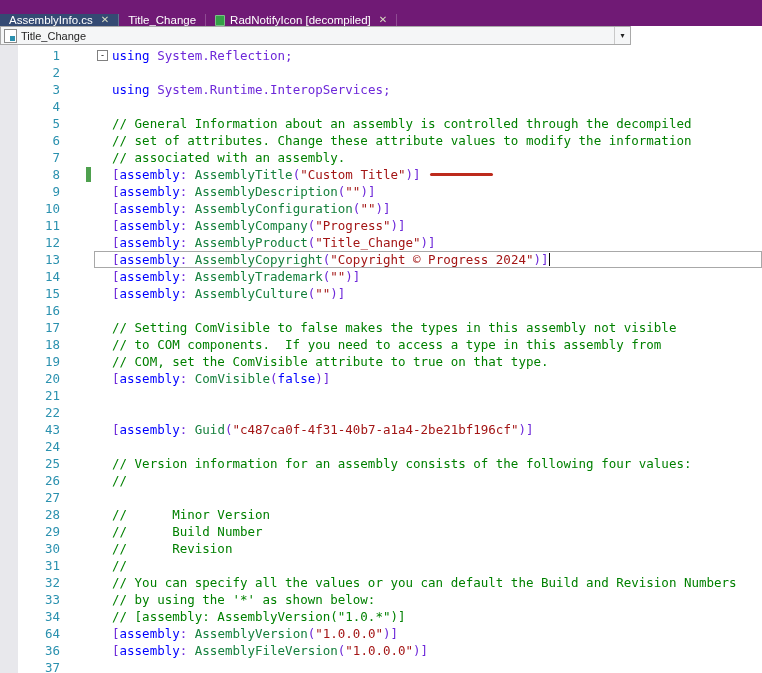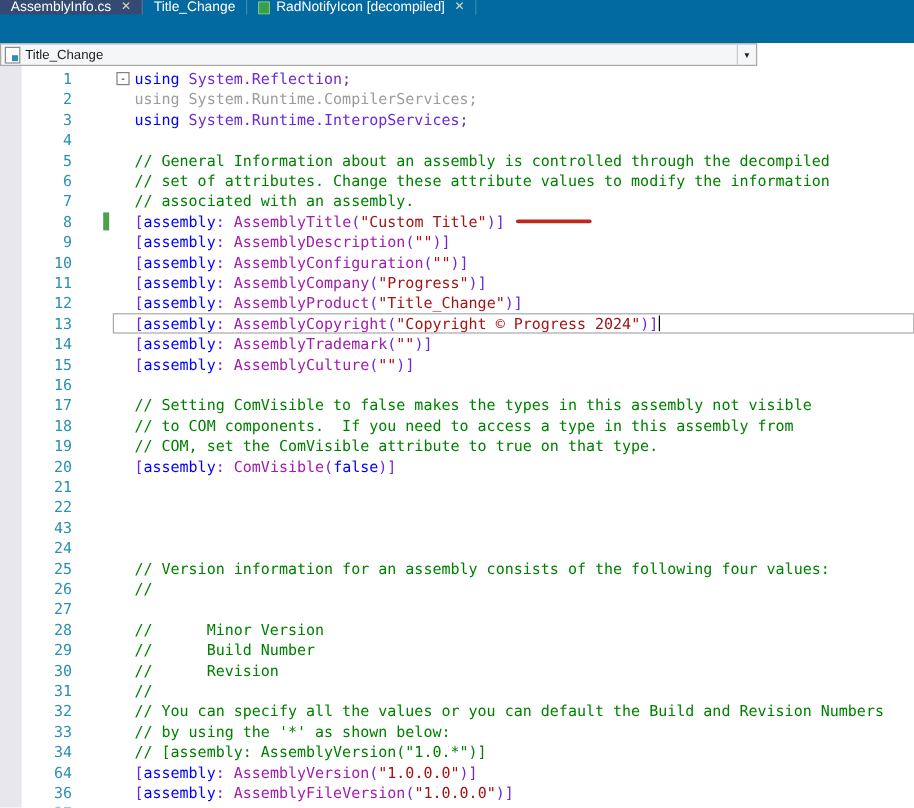--- a/index.html
+++ b/index.html
@@ -1,20 +1,20 @@
 <!DOCTYPE html>
 <html><head>
 <meta charset="utf-8">
 <style>
   html,body{margin:0;padding:0;background:#fff;}
   .window{width:762px;height:673px;overflow:hidden;position:relative;
           font-family:"Liberation Sans",sans-serif;box-sizing:border-box;}
 
   
-  .tabstrip{height:36px;background:#0369a1;display:flex;align-items:flex-start;
+  .tabstrip{height:26px;background:#701a75;display:flex;align-items:flex-end;
             color:#fff;font-size:11.5px;}
   .tab{display:flex;align-items:center;gap:5px;padding:0 9px;
        border-right:1px solid rgba(255,255,255,.22);cursor:default;white-space:nowrap;}
   .tab.active{background:#344a73;}
   .tab-label{color:#fff;}
   .tab-close{color:#d9ddc2;font-size:10px;margin-left:3px;line-height:10px;}
   .doc-icon{width:10px;height:11px;background:#35a047;flex:none;border-radius:1px;
             box-shadow:inset 0 0 0 1px rgba(255,255,255,.35);}
 
   
@@ -43,21 +43,21 @@
                     background:#4ea04e;}
   .linebody{flex:1;position:relative;padding-left:18px;box-sizing:border-box;white-space:pre;}
   .current .linebody{outline:1px solid #a8a8a8;outline-offset:-1px;}
   .fold{position:absolute;left:3px;top:3px;width:9px;height:9px;border:1px solid #808080;
         background:#fff;font-size:9px;line-height:8px;text-align:center;color:#000;
         font-family:"Liberation Sans",sans-serif;}
   .tk-k{color:#0000ff;}
   .tk-d{color:#6d28d9;}
   .tk-g{color:#9c9c9c;}
   .tk-c{color:#008000;}
-  .tk-t{color:#a21caf;}
+  .tk-t{color:#15803d;}
   .tk-s{color:#a31515;}
   .tk-csq{color:#008000;text-decoration:underline wavy #ff0000 1px;text-underline-offset:3px;}
   .caret{display:inline-block;width:1.5px;height:13px;background:#000;vertical-align:-2px;}
   .red-annot{display:inline-block;width:63px;height:3px;background:#bd2a1c;margin-left:9px;
              vertical-align:3px;border-radius:2px;}
 
   .hscrollbar{height:5px;background:#e6e6ea;border-top:1px solid #d0d0d4;box-sizing:border-box;}
 </style>
 </head>
 <body>
@@ -83,42 +83,42 @@
     <div class="combo">
       <span class="cs-icon"></span>
       <span class="combo-label">Title_Change</span>
       <span class="combo-btn">▾</span>
     </div>
   </div>
 
   <div class="editor">
     <div id="code-lines">
         <div class="code-row"><div class="gutter-num">1</div><div class="chg"></div><div class="linebody"><span class="fold">-</span><span class="tk-k">using</span><span class="tk-d"> System.Reflection;</span></div></div>
-        <div class="code-row"><div class="gutter-num">2</div><div class="chg"></div><div class="linebody"><span class="tk-g">using System.Runtime.CompilerServices;</span></div></div>
+        <div class="code-row"><div class="gutter-num">2</div><div class="chg"></div></div>
         <div class="code-row"><div class="gutter-num">3</div><div class="chg"></div><div class="linebody"><span class="tk-k">using</span><span class="tk-d"> System.Runtime.InteropServices;</span></div></div>
         <div class="code-row"><div class="gutter-num">4</div><div class="chg"></div><div class="linebody"></div></div>
         <div class="code-row"><div class="gutter-num">5</div><div class="chg"></div><div class="linebody"><span class="tk-c">// General Information about an assembly is controlled through the decompiled</span></div></div>
         <div class="code-row"><div class="gutter-num">6</div><div class="chg"></div><div class="linebody"><span class="tk-c">// set of attributes. Change these attribute values to modify the information</span></div></div>
         <div class="code-row"><div class="gutter-num">7</div><div class="chg"></div><div class="linebody"><span class="tk-c">// associated with an assembly.</span></div></div>
         <div class="code-row"><div class="gutter-num">8</div><div class="chg green"></div><div class="linebody"><span class="tk-d">[</span><span class="tk-k">assembly</span><span class="tk-d">: </span><span class="tk-t">AssemblyTitle</span><span class="tk-d">(</span><span class="tk-s">"Custom Title"</span><span class="tk-d">)]</span><span class="red-annot"></span></div></div>
         <div class="code-row"><div class="gutter-num">9</div><div class="chg"></div><div class="linebody"><span class="tk-d">[</span><span class="tk-k">assembly</span><span class="tk-d">: </span><span class="tk-t">AssemblyDescription</span><span class="tk-d">(</span><span class="tk-s">""</span><span class="tk-d">)]</span></div></div>
         <div class="code-row"><div class="gutter-num">10</div><div class="chg"></div><div class="linebody"><span class="tk-d">[</span><span class="tk-k">assembly</span><span class="tk-d">: </span><span class="tk-t">AssemblyConfiguration</span><span class="tk-d">(</span><span class="tk-s">""</span><span class="tk-d">)]</span></div></div>
         <div class="code-row"><div class="gutter-num">11</div><div class="chg"></div><div class="linebody"><span class="tk-d">[</span><span class="tk-k">assembly</span><span class="tk-d">: </span><span class="tk-t">AssemblyCompany</span><span class="tk-d">(</span><span class="tk-s">"Progress"</span><span class="tk-d">)]</span></div></div>
         <div class="code-row"><div class="gutter-num">12</div><div class="chg"></div><div class="linebody"><span class="tk-d">[</span><span class="tk-k">assembly</span><span class="tk-d">: </span><span class="tk-t">AssemblyProduct</span><span class="tk-d">(</span><span class="tk-s">"Title_Change"</span><span class="tk-d">)]</span></div></div>
         <div class="code-row current"><div class="gutter-num">13</div><div class="chg"></div><div class="linebody"><span class="tk-d">[</span><span class="tk-k">assembly</span><span class="tk-d">: </span><span class="tk-t">AssemblyCopyright</span><span class="tk-d">(</span><span class="tk-s">"Copyright © Progress 2024"</span><span class="tk-d">)]</span><span class="caret"></span></div></div>
         <div class="code-row"><div class="gutter-num">14</div><div class="chg"></div><div class="linebody"><span class="tk-d">[</span><span class="tk-k">assembly</span><span class="tk-d">: </span><span class="tk-t">AssemblyTrademark</span><span class="tk-d">(</span><span class="tk-s">""</span><span class="tk-d">)]</span></div></div>
         <div class="code-row"><div class="gutter-num">15</div><div class="chg"></div><div class="linebody"><span class="tk-d">[</span><span class="tk-k">assembly</span><span class="tk-d">: </span><span class="tk-t">AssemblyCulture</span><span class="tk-d">(</span><span class="tk-s">""</span><span class="tk-d">)]</span></div></div>
         <div class="code-row"><div class="gutter-num">16</div><div class="chg"></div><div class="linebody"></div></div>
         <div class="code-row"><div class="gutter-num">17</div><div class="chg"></div><div class="linebody"><span class="tk-c">// Setting ComVisible to false makes the types in this assembly not visible</span></div></div>
         <div class="code-row"><div class="gutter-num">18</div><div class="chg"></div><div class="linebody"><span class="tk-c">// to COM components.  If you need to access a type in this assembly from</span></div></div>
         <div class="code-row"><div class="gutter-num">19</div><div class="chg"></div><div class="linebody"><span class="tk-c">// COM, set the ComVisible attribute to true on that type.</span></div></div>
         <div class="code-row"><div class="gutter-num">20</div><div class="chg"></div><div class="linebody"><span class="tk-d">[</span><span class="tk-k">assembly</span><span class="tk-d">: </span><span class="tk-t">ComVisible</span><span class="tk-d">(</span><span class="tk-k">false</span><span class="tk-d">)]</span></div></div>
         <div class="code-row"><div class="gutter-num">21</div><div class="chg"></div><div class="linebody"></div></div>
         <div class="code-row"><div class="gutter-num">22</div><div class="chg"></div></div>
-        <div class="code-row"><div class="gutter-num">43</div><div class="chg"></div></div>
+        <div class="code-row"><div class="gutter-num">43</div><div class="chg"></div><div class="linebody"><span class="tk-d">[</span><span class="tk-k">assembly</span><span class="tk-d">: </span><span class="tk-t">Guid</span><span class="tk-d">(</span><span class="tk-s">"c487ca0f-4f31-40b7-a1a4-2be21bf196cf"</span><span class="tk-d">)]</span></div></div>
         <div class="code-row"><div class="gutter-num">24</div><div class="chg"></div><div class="linebody"></div></div>
         <div class="code-row"><div class="gutter-num">25</div><div class="chg"></div><div class="linebody"><span class="tk-c">// Version information for an assembly consists of the following four values:</span></div></div>
         <div class="code-row"><div class="gutter-num">26</div><div class="chg"></div><div class="linebody"><span class="tk-c">//</span></div></div>
         <div class="code-row"><div class="gutter-num">27</div><div class="chg"></div></div>
         <div class="code-row"><div class="gutter-num">28</div><div class="chg"></div><div class="linebody"><span class="tk-c">//      Minor Version</span></div></div>
         <div class="code-row"><div class="gutter-num">29</div><div class="chg"></div><div class="linebody"><span class="tk-c">//      Build Number</span></div></div>
         <div class="code-row"><div class="gutter-num">30</div><div class="chg"></div><div class="linebody"><span class="tk-c">//      Revision</span></div></div>
         <div class="code-row"><div class="gutter-num">31</div><div class="chg"></div><div class="linebody"><span class="tk-c">//</span></div></div>
         <div class="code-row"><div class="gutter-num">32</div><div class="chg"></div><div class="linebody"><span class="tk-c">// You can specify all the values or you can default the Build and Revision Numbers</span></div></div>
         <div class="code-row"><div class="gutter-num">33</div><div class="chg"></div><div class="linebody"><span class="tk-c">// by using the '*' as shown below:</span></div></div>

